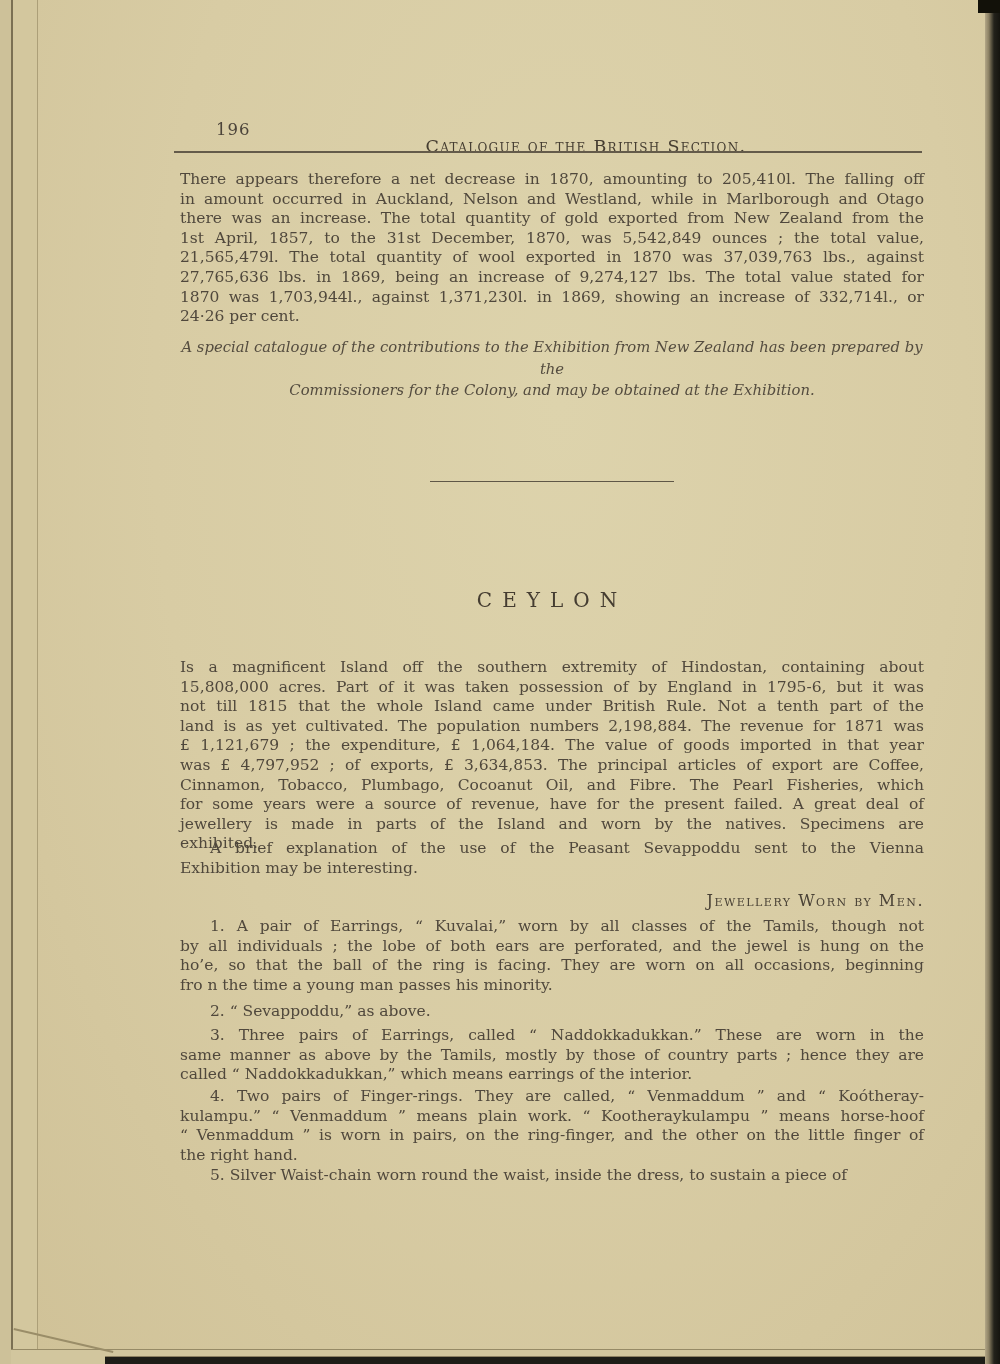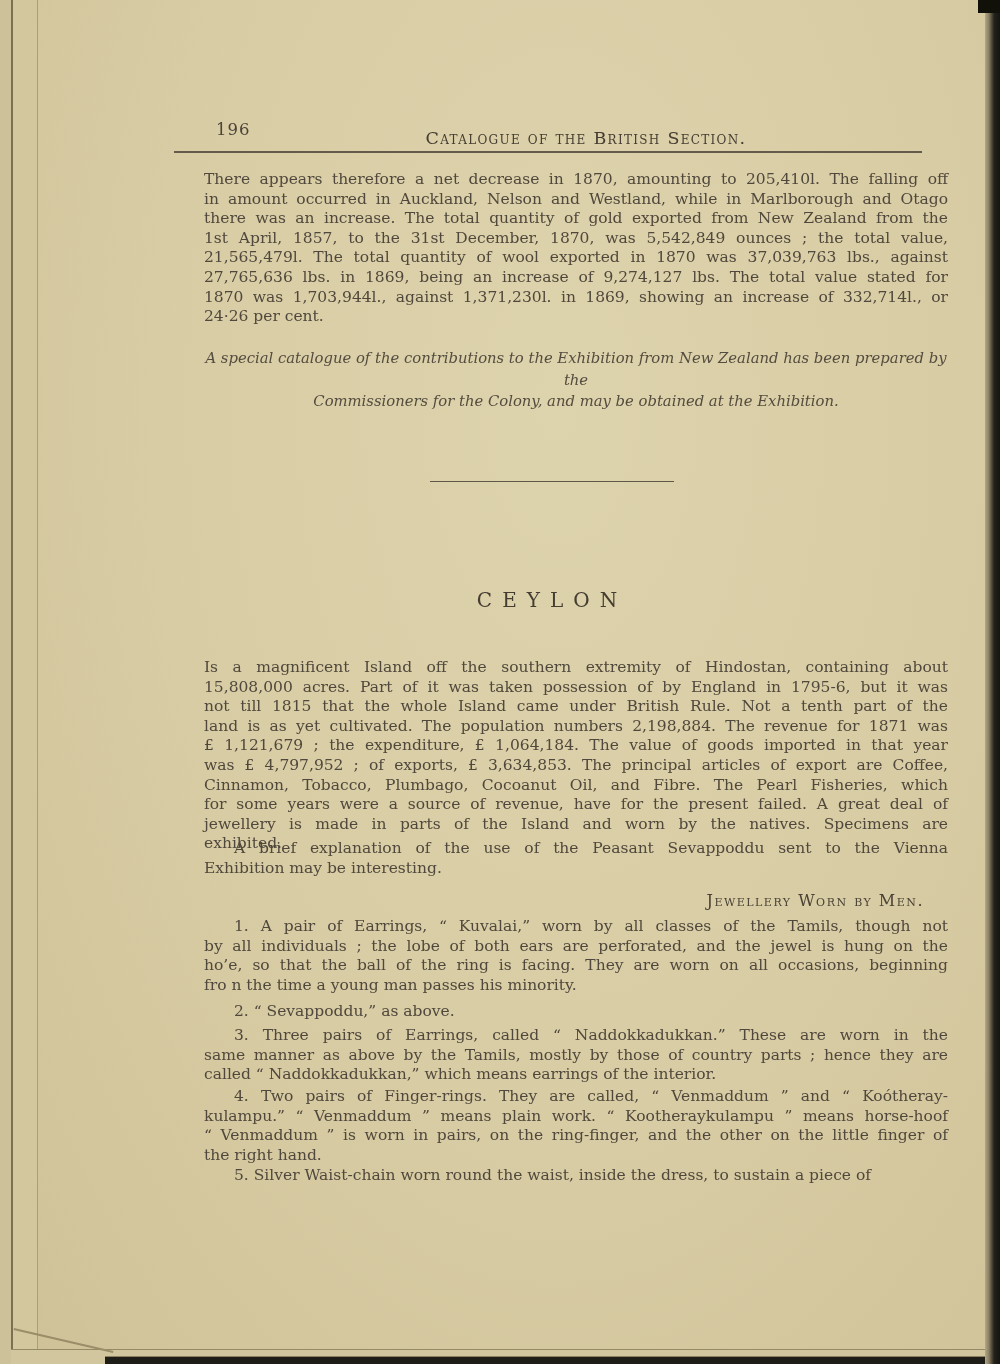--- a/index.html
+++ b/index.html
@@ -47,33 +47,33 @@
     position: absolute; right: 0; top: 0; width: 15px; height: 100%;
     background: linear-gradient(to right, #b3a787 0%, #8c8164 25%, #23221b 60%, #15140f 100%);
   }
   .corner-notch {
     position: absolute; right: 0; top: 0; width: 22px; height: 13px;
     background: #121109;
   }
 
   
   .block { position: absolute; left: 142px; width: 744px; color: #50483c; }
-  .para { font-size: 15.5px; line-height: 19.6px; margin-left: 24px; }
+  .para { font-size: 15.5px; line-height: 19.6px; }
   .justified .line { text-align: justify; text-align-last: justify; }
   .justified .line:last-child { text-align-last: left; }
   .indent-first .line:first-child { text-indent: 30px; }
   .centered .line { text-align: center; }
 
   .header { top: 120px; height: 24px; margin-left: 34px; }
   .pagenum {
     position: absolute; left: 2px; top: 0;
     font-size: 16.5px; letter-spacing: 1px; color: #4c443a;
   }
   .running-title {
-    position: absolute; left: 0; right: 0; top: 8px; text-align: center;
+    position: absolute; left: 0; right: 0; top: 16px; text-align: center;
     font-variant: small-caps; font-size: 17.5px; letter-spacing: 1.3px;
     color: #453d31;
   }
   .header-rule {
     position: absolute; left: 136px; width: 748px; top: 151px;
     border-top: 2px solid #645b4a;
   }
   .note {
     font-style: italic; font-size: 14.8px; line-height: 21.5px; color: #544c3f;
   }
@@ -110,21 +110,21 @@
         <div class="line">There appears therefore a net decrease in 1870, amounting to 205,410l. The falling off</div>
         <div class="line">in amount occurred in Auckland, Nelson and Westland, while in Marlborough and Otago</div>
         <div class="line">there was an increase. The total quantity of gold exported from New Zealand from the</div>
         <div class="line">1st April, 1857, to the 31st December, 1870, was 5,542,849 ounces ; the total value,</div>
         <div class="line">21,565,479l. The total quantity of wool exported in 1870 was 37,039,763 lbs., against</div>
         <div class="line">27,765,636 lbs. in 1869, being an increase of 9,274,127 lbs. The total value stated for</div>
         <div class="line">1870 was 1,703,944l., against 1,371,230l. in 1869, showing an increase of 332,714l., or</div>
         <div class="line">24·26 per cent.</div>
       </div>
 
-    <div class="block para note centered" style="top:347px">
+    <div class="block para note centered" style="top:336px">
         <div class="line">A special catalogue of the contributions to the Exhibition from New Zealand has been prepared by the</div>
         <div class="line">Commissioners for the Colony, and may be obtained at the Exhibition.</div>
       </div>
 
     <div class="mid-rule"></div>
 
     <div class="block ceylon-heading">CEYLON</div>
 
     <div class="block para justified" style="top:658px">
         <div class="line">Is a magnificent Island off the southern extremity of Hindostan, containing about</div>

